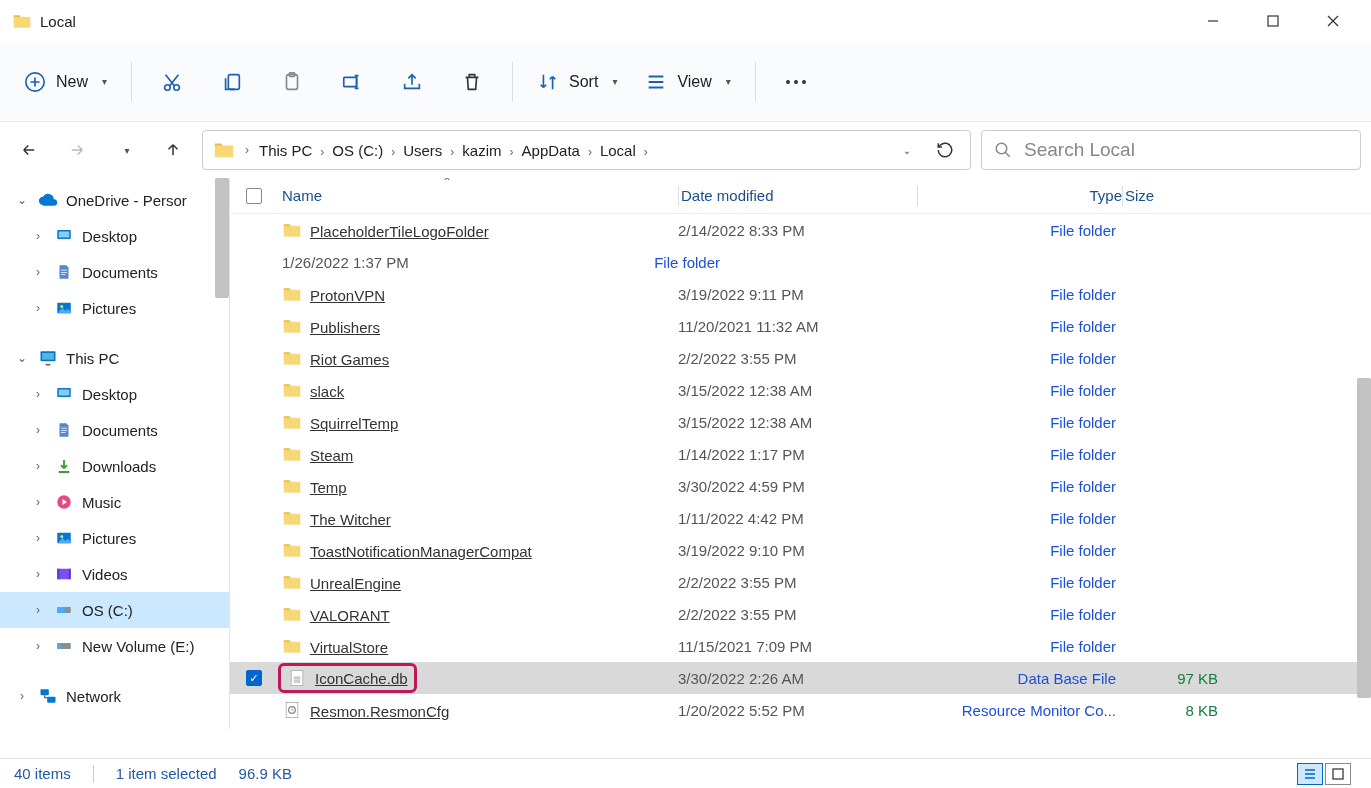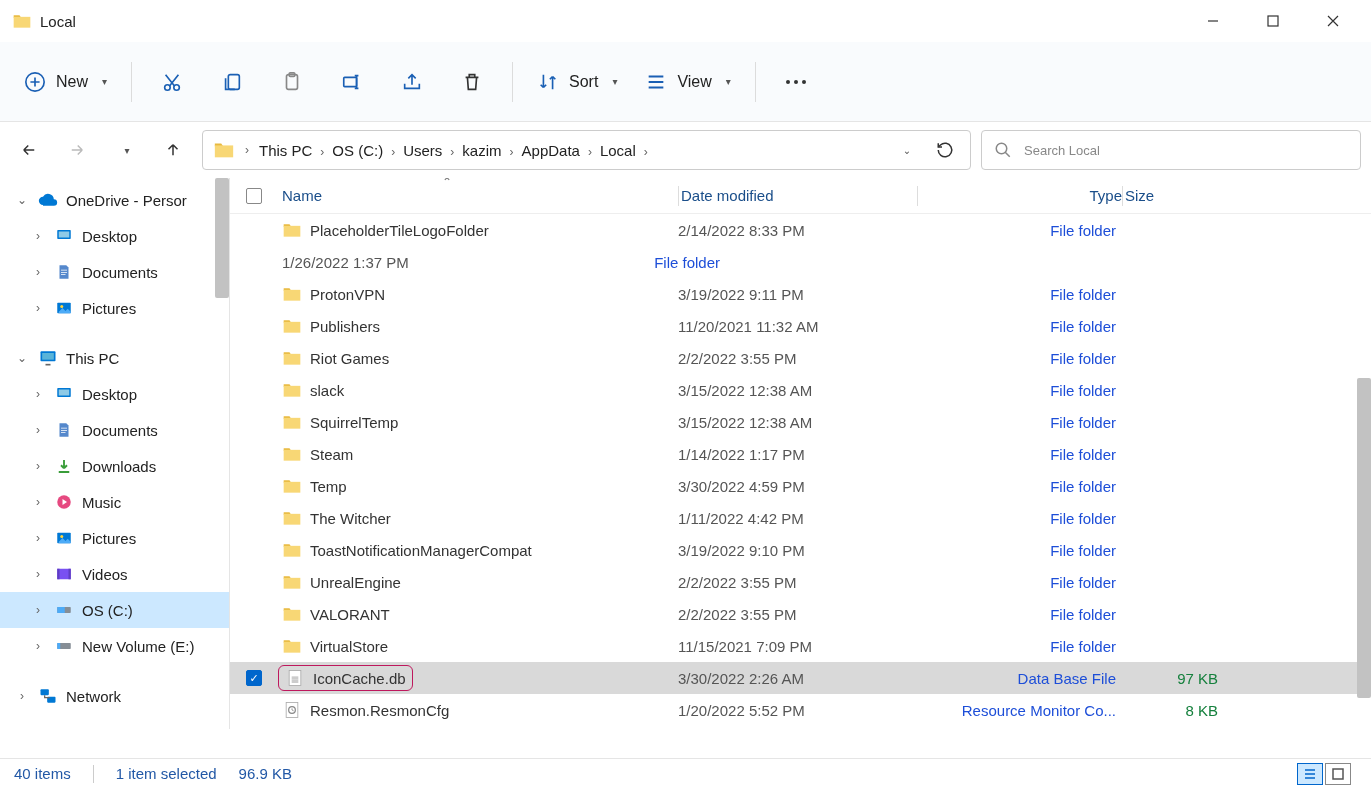--- a/index.html
+++ b/index.html
@@ -22,21 +22,21 @@
 
 
 .navrow { height: 56px; display: flex; align-items: center; padding: 8px 10px; gap: 10px; }
 .nav-btn { width: 38px; height: 38px; display: flex; align-items: center; justify-content: center; border-radius: 4px; color: #555; }
 .nav-btn.disabled { color: #bbb; }
 .addr { flex: 1; height: 40px; border: 1px solid #ccc; border-radius: 4px; display: flex; align-items: center; padding: 0 6px; gap: 2px; }
 .addr .crumb { padding: 4px 6px; border-radius: 3px; font-size: 15px; color: #222; }
 .addr .gt { color: #666; font-size: 12px; padding: 0 2px; }
 .addr .folder-ic { width: 22px; height: 22px; margin: 0 6px 0 4px; }
 .search { width: 380px; height: 40px; border: 1px solid #ccc; border-radius: 4px; display: flex; align-items: center; padding: 0 12px; gap: 12px; color: #777; }
-.search input { border: none; outline: none; font-size: 13px; flex: 1; color: #333; }
+.search input { border: none; outline: none; font-size: 19px; flex: 1; color: #333; }
 .search input::placeholder { color: #888; }
 
 
 .main { flex: 1; display: flex; overflow: hidden; }
 
 .sidebar { width: 230px; border-right: 1px solid #e5e5e5; overflow-y: hidden; padding: 4px 0; position: relative; }
 .side-item { height: 36px; display: flex; align-items: center; padding-left: 14px; gap: 8px; font-size: 15px; color: #222; }
 .side-item.sub { padding-left: 30px; }
 .side-item.active { background: #cce8ff; }
 .side-spacer { height: 14px; }
@@ -52,28 +52,28 @@
 .cols .c-date { width: 236px; }
 .cols .c-type { width: 202px; text-align: right; }
 .cols .c-size { width: 120px; }
 .cols .sort-arrow { position:absolute; left:160px; top:-12px; font-size:12px; color:#777;}
 .col-sep { width:1px; height:20px; background:#ddd; margin:0 2px 0 0; }
 
 .rows { flex: 1; overflow: hidden; }
 .row { display: flex; height: 32px; align-items: center; padding-left: 16px; font-size: 15px; color: #333; }
 .row.selected { background: #d9d9d9; }
 .row .c-chk { width: 36px; display:flex; align-items:center; }
-.row .c-name { width: 396px; display: flex; align-items: center; gap: 8px; }
+.row .c-name { width: 396px; display: flex; align-items: flex-end; gap: 8px; text-decoration: underline; }
 .row .c-date { width: 236px; color: #555; }
 .row .c-type { width: 202px; color: #1d4ed8; text-align: right; }
 .row .c-size { width: 120px; text-align: right; padding-right: 18px; color: #15803d; }
 .row .fic { width: 20px; height: 20px; display:flex; align-items:center; justify-content:center; }
 .chk { width:16px; height:16px; border:1px solid #888; border-radius:2px; display:flex; align-items:center; justify-content:center; background:#fff; }
 .chk.on { background:#0066cc; border-color:#0066cc; color:#fff; font-size:11px; }
-.highlight-box { border: 1px solid #be185d; border-radius: 6px; padding:1px; margin-left:-4px;}
+.highlight-box { border: 3px solid #be185d; border-radius: 6px; padding:1px; margin-left:-4px;}
 
 .files-scroll { position:absolute; right:0; top:200px; width:14px; height:320px; background:#c2c2c2; border-radius:2px;}
 
 
 .status { height: 30px; border-top: 1px solid #e5e5e5; display: flex; align-items: center; padding: 0 14px; gap: 22px; font-size: 15px; color: #2258a6; margin-top: 29px; }
 .status .sep { width:1px; height:18px; background:#ccc; }
 .status .spacer { flex:1; }
 .view-mode { display:flex; gap:2px; margin-right:6px;}
 .vm { width:26px; height:22px; border:1px solid #888; display:flex; align-items:center; justify-content:center; }
 .vm.active { background:#cce8ff; border-color:#0066cc; }

